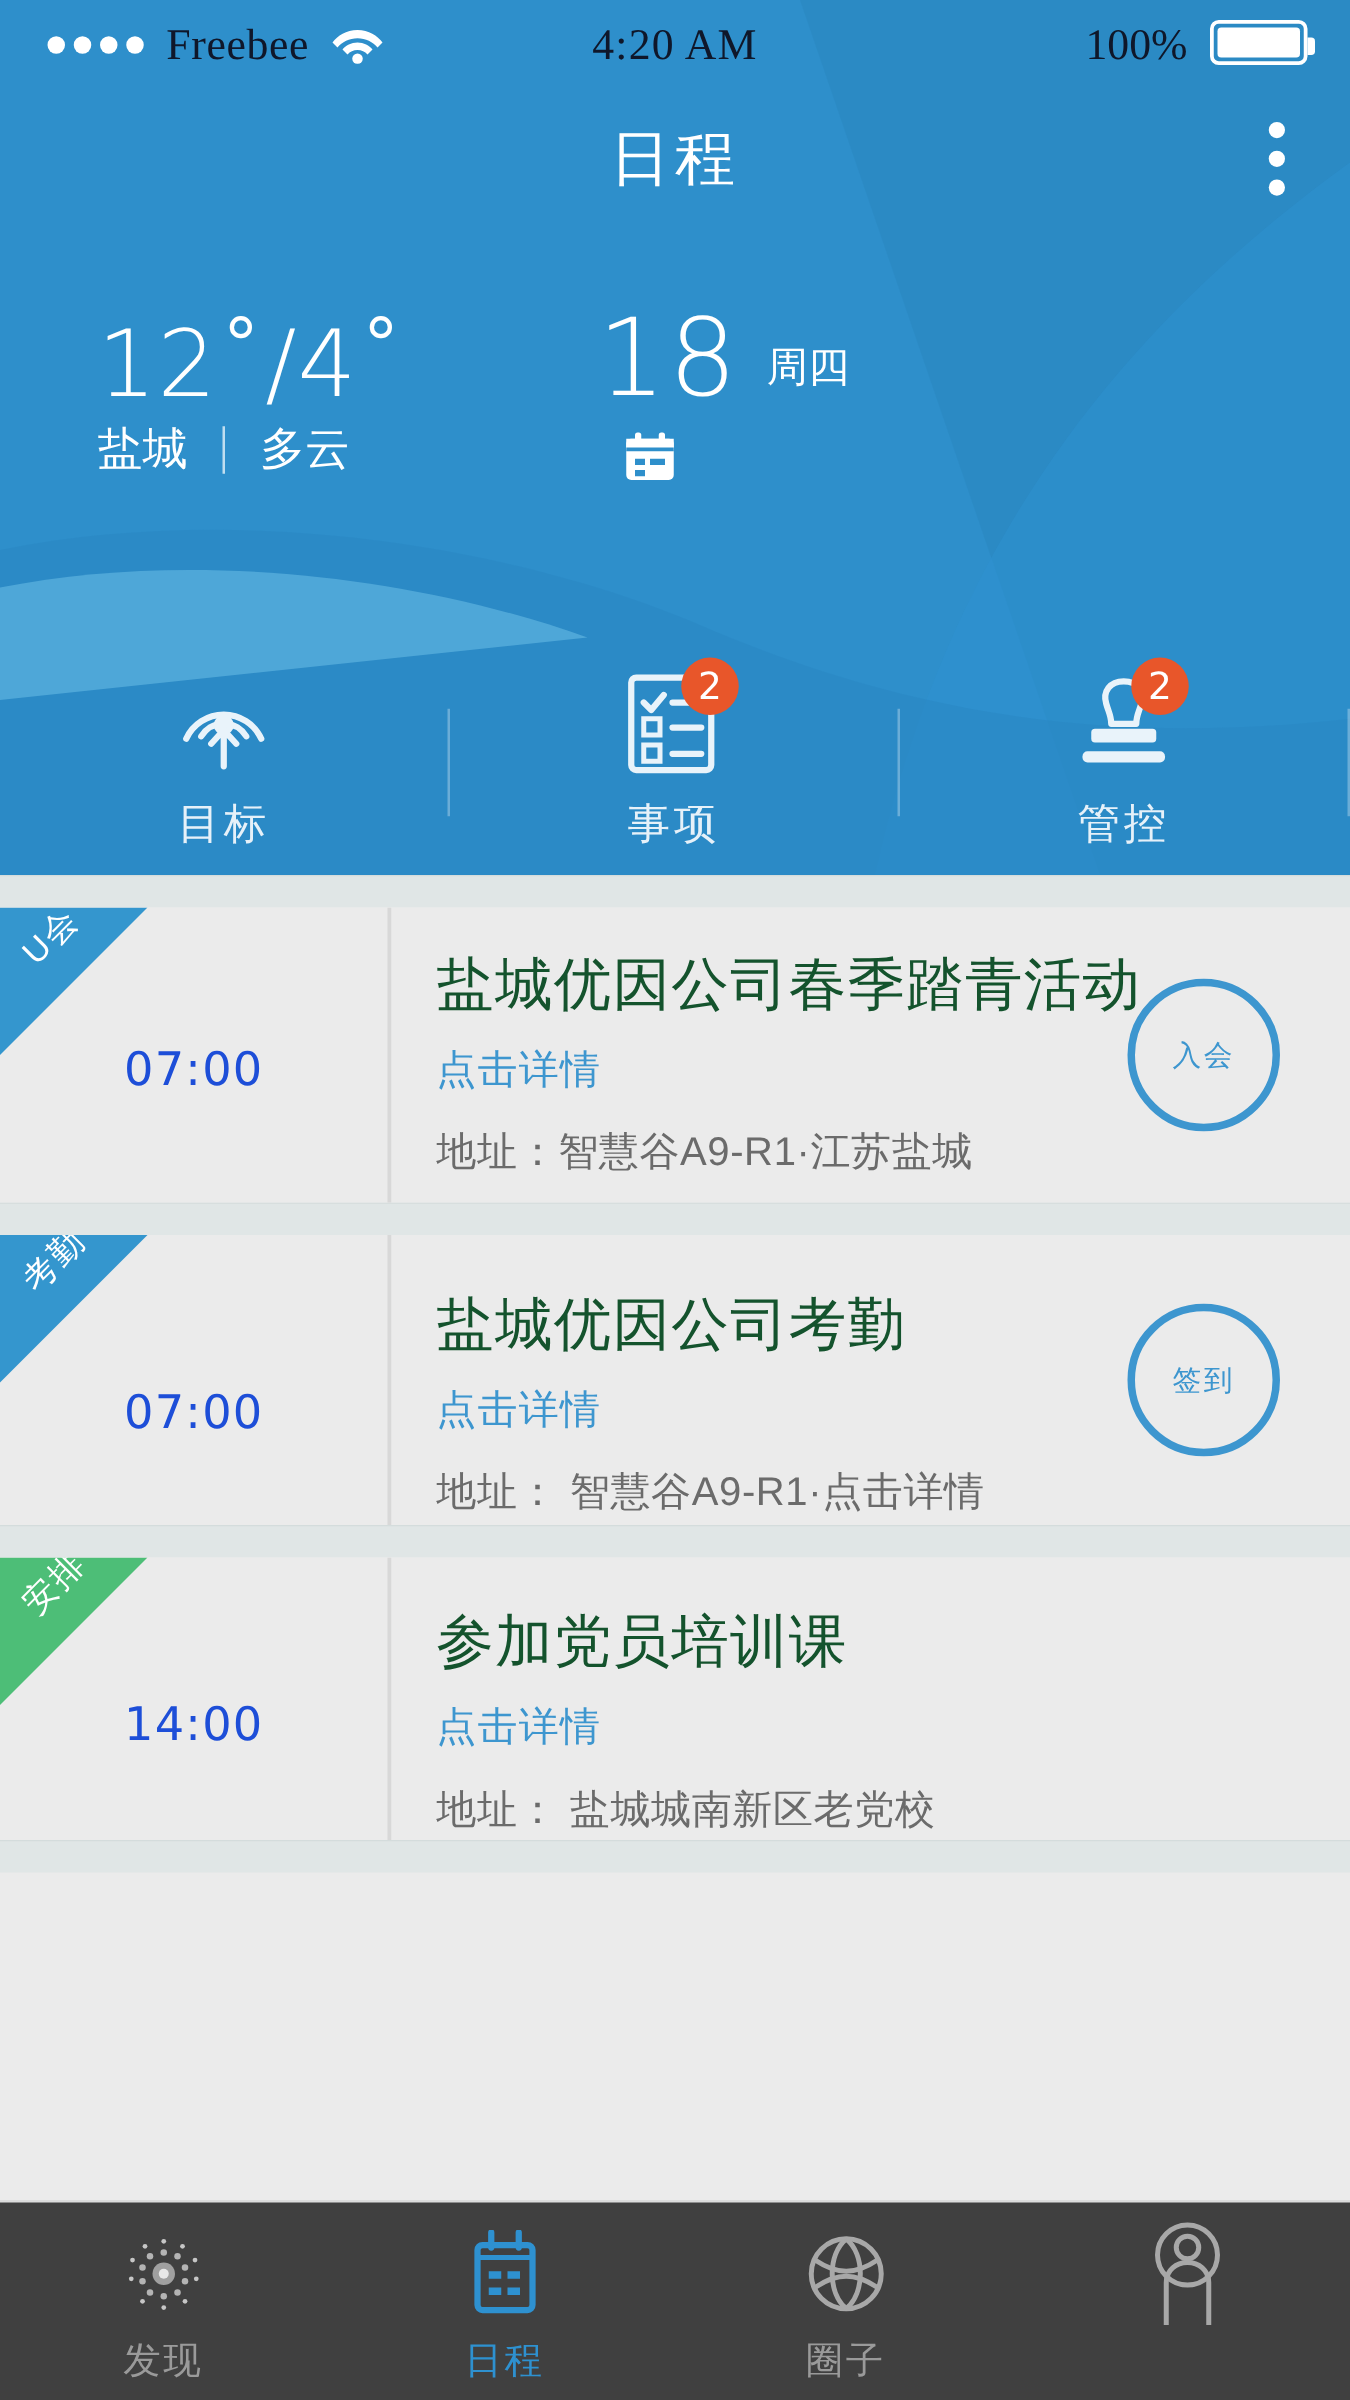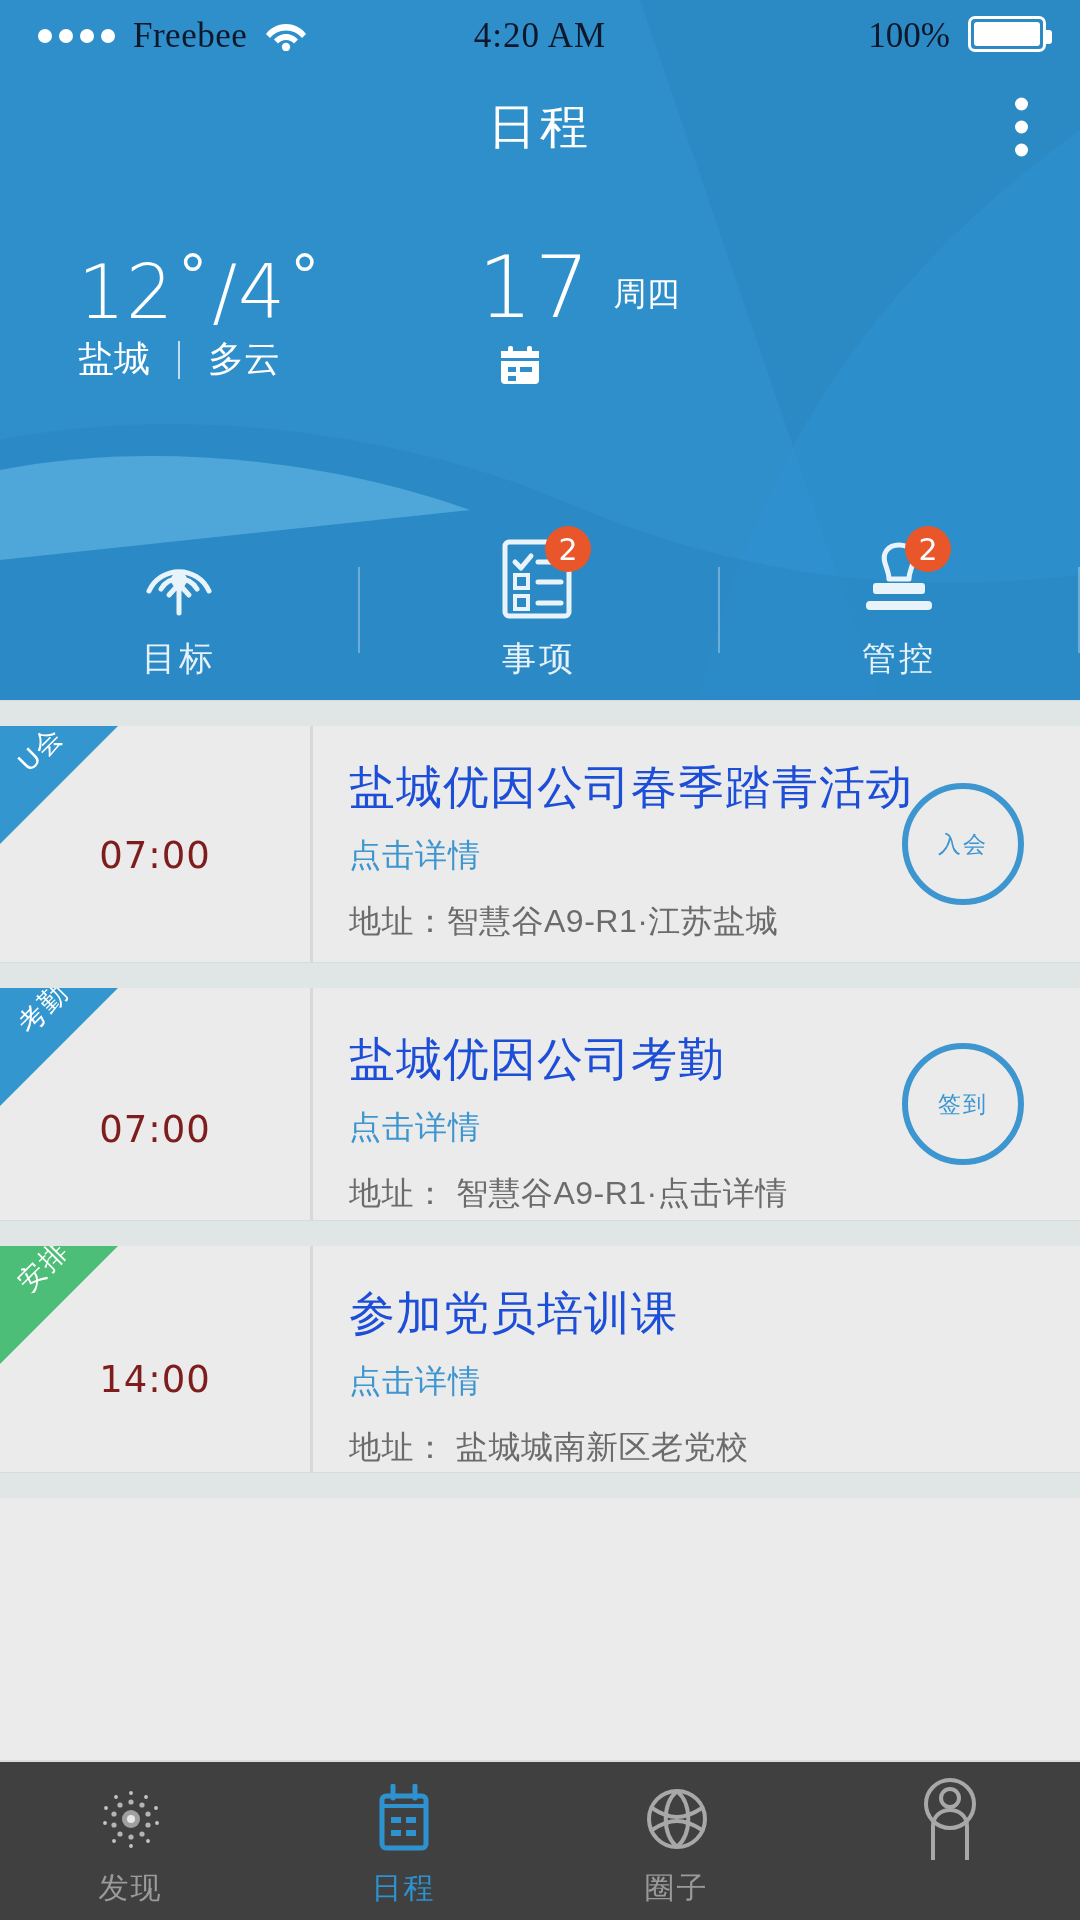--- a/index.html
+++ b/index.html
@@ -106,25 +106,25 @@
   }
   .ribbon.green { border-top-color:#4dbe77; }
   .ribbon-label {
     position:absolute; top:28px; left:10px; width:110px;
     transform:rotate(-45deg); transform-origin:left top;
     color:#fff; font-size:27px; letter-spacing:2px; white-space:nowrap;
   }
 
   .card-time {
     position:absolute; left:0; width:310px; text-align:center;
-    color:#7f1d1d; font-size:37px; font-family:"DejaVu Sans",sans-serif; letter-spacing:1px;
+    color:#1d4ed8; font-size:37px; font-family:"DejaVu Sans",sans-serif; letter-spacing:1px;
   }
   .card-body { margin-left:310px; padding:36px 0 40px 0; border-left:3px solid #d8d8d8; padding-left:36px;
                position:relative; min-height:100px; }
-  .card-title { font-size:46px; color:#1d4ed8; letter-spacing:1px; line-height:1.12; }
+  .card-title { font-size:46px; color:#14532d; letter-spacing:1px; line-height:1.12; }
   .card-link { margin-top:20px; font-size:32px; color:#3d96cf; letter-spacing:1px; cursor:pointer; }
   .card-meta { margin-top:22px; font-size:32px; color:#6b6b6b; letter-spacing:.5px; }
 
   .card-action {
     position:absolute; right:56px; top:50%; transform:translateY(-50%);
     width:122px; height:122px; border-radius:50%;
     border:6px solid #3d96cf; color:#3d96cf; font-size:23px; letter-spacing:2px;
     display:flex; align-items:center; justify-content:center; cursor:pointer;
     background:transparent;
   }
@@ -192,21 +192,21 @@
       <div class="temp-line">12˚/4˚</div>
       <div class="weather-sub">
         <span>盐城</span>
         <span class="bar"></span>
         <span>多云</span>
       </div>
     </div>
 
     <div class="datebox">
       <div class="date-top">
-        <span class="date-day">17</span>
+        <span class="date-day">18</span>
         <span class="date-week">周四</span>
       </div>
       <div class="date-bot">
         <span class="cal-icon">
           <svg width="44" height="44" viewBox="0 0 44 44">
             <rect x="3" y="8" width="38" height="33" rx="4" fill="#fff"></rect>
             <rect x="3" y="8" width="38" height="9" fill="#fff"></rect>
             <rect x="10" y="3" width="5" height="9" rx="2" fill="#fff"></rect>
             <rect x="29" y="3" width="5" height="9" rx="2" fill="#fff"></rect>
             <rect x="3" y="15" width="38" height="3" fill="#2e8fcb"></rect>

